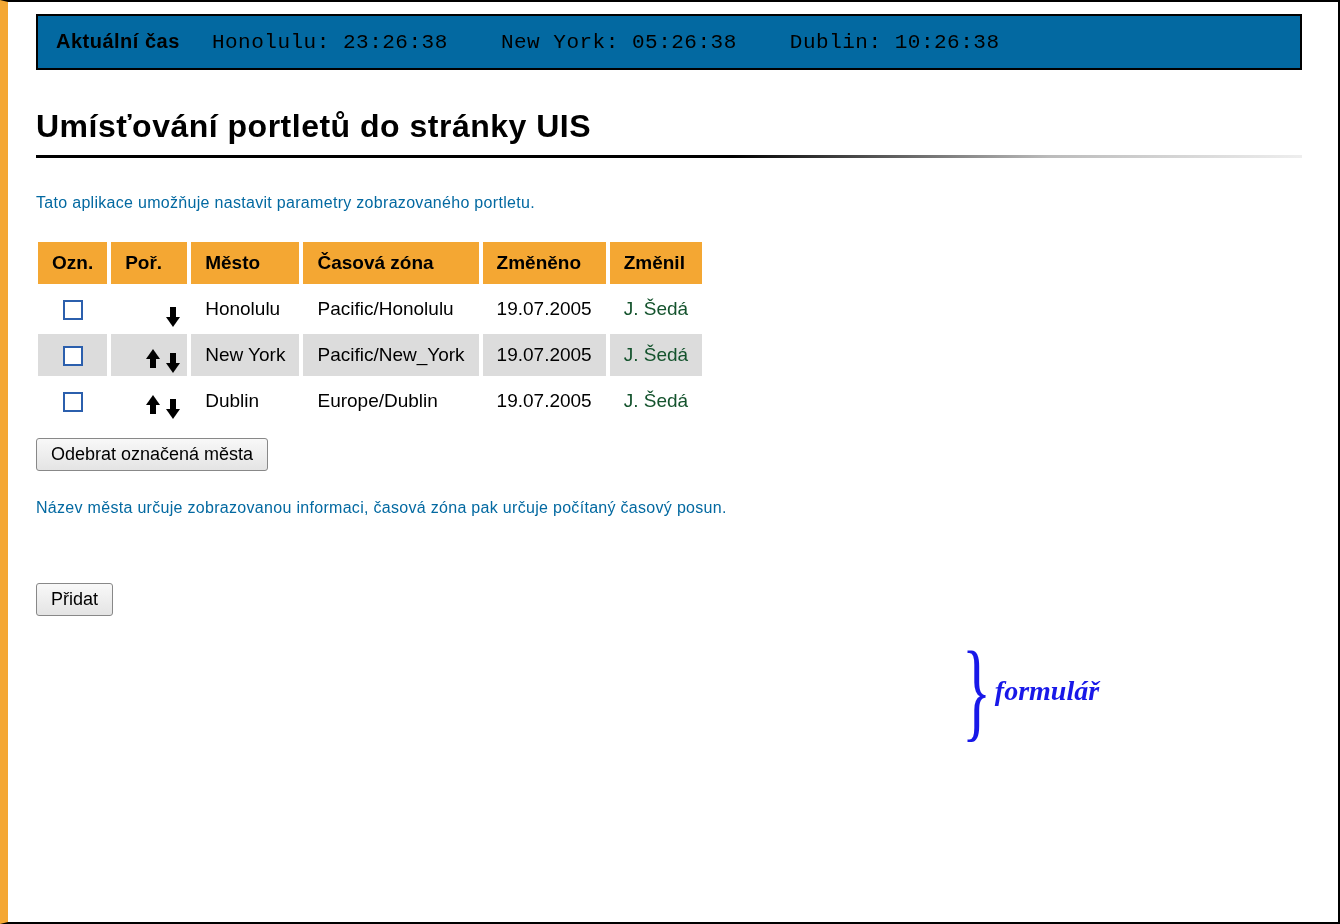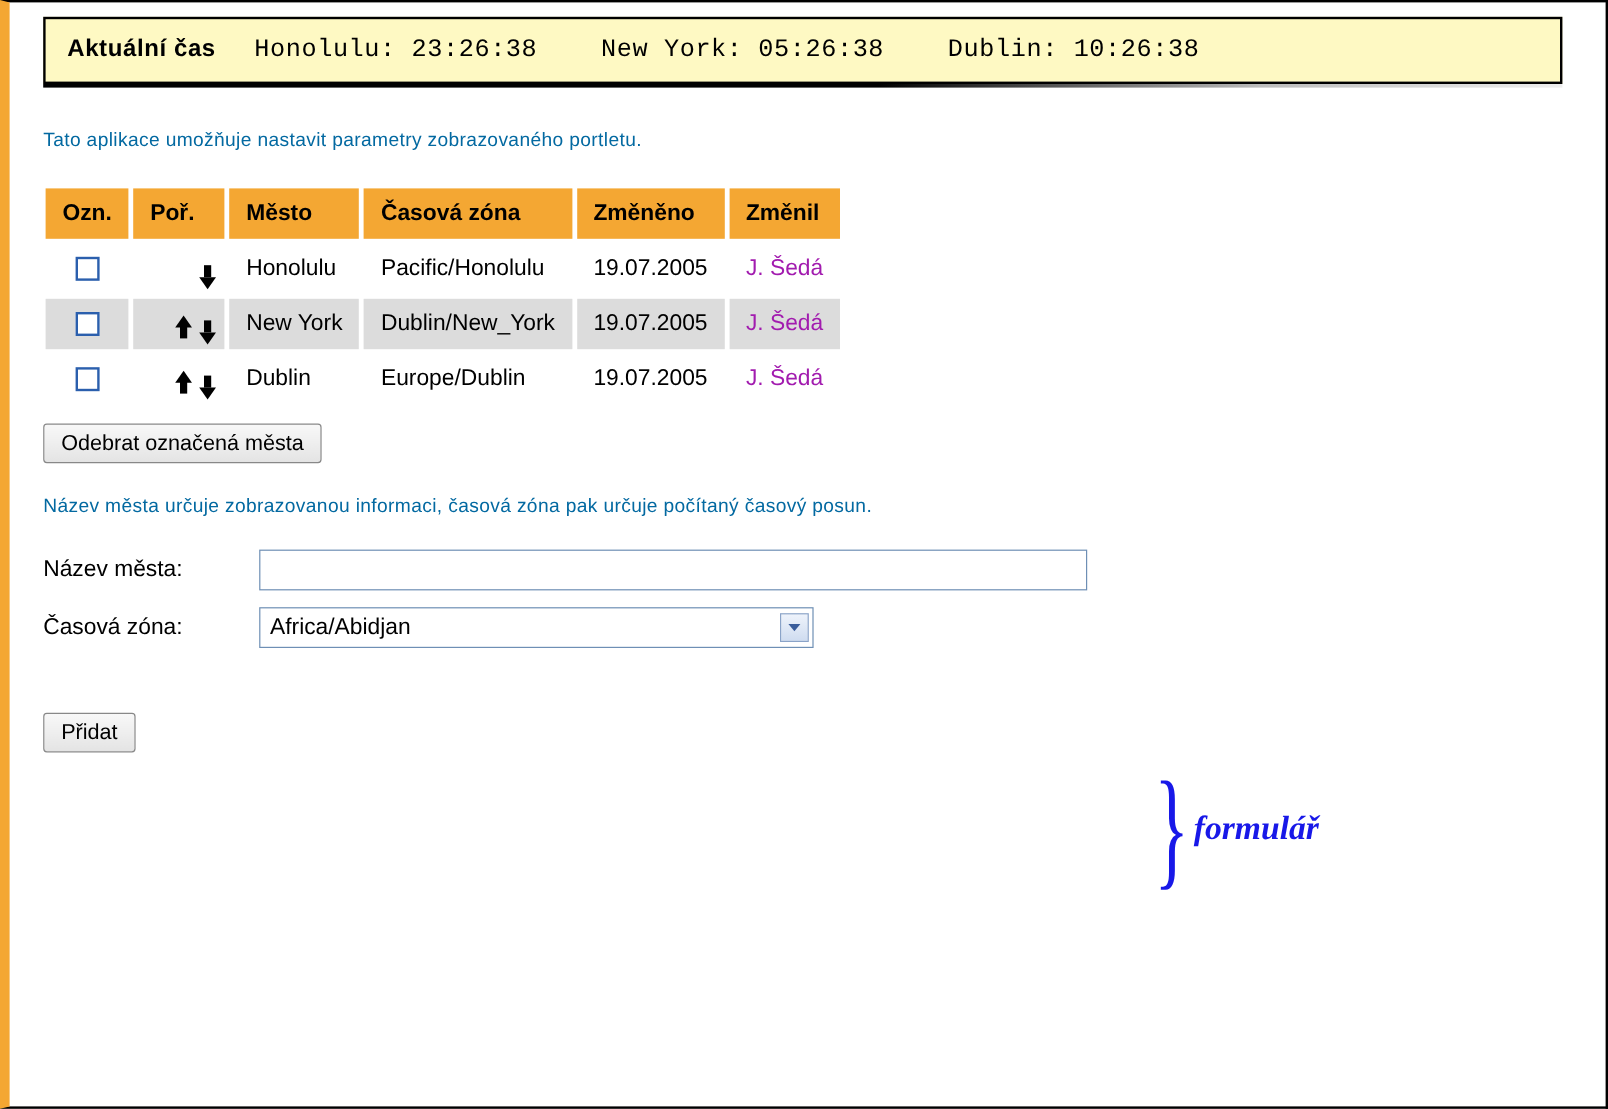--- a/index.html
+++ b/index.html
@@ -12,21 +12,21 @@
     }
     .page {
       border: 2px solid #000;
       border-left: 8px solid #F4A733;
       width: 1340px;
       height: 924px;
       position: relative;
       overflow: hidden;
     }
     .time-bar {
-      background: #fef9c3;
+      background: #0369a1;
       border: 2px solid #000;
       margin: 12px 36px 0 28px;
       padding: 14px 18px;
       font-size: 20px;
       letter-spacing: 0.5px;
     }
     .time-bar .label {
       font-weight: bold;
       margin-right: 26px;
     }
@@ -124,21 +124,21 @@
       top: -8px; left: -3px;
       width: 6px; height: 10px;
       background: #000;
     }
     .arrow-wrap {
       width: 16px; height: 22px;
       position: relative;
       display: inline-block;
     }
     .user-link {
-      color: #a21caf;
+      color: #14532d;
     }
     .btn {
       font-family: Verdana, sans-serif;
       font-size: 18px;
       padding: 5px 14px;
       background: linear-gradient(#f8f8f8,#e4e4e4);
       border: 1px solid #888;
       border-radius: 3px;
       cursor: pointer;
       margin-top: 12px;
@@ -224,20 +224,21 @@
     </span>
     <span class="clock">
       <span>New York</span>: <span>05:26:38</span>
     </span>
     <span class="clock">
       <span>Dublin</span>: <span>10:26:38</span>
     </span>
   </div>
 
   <div class="content">
+    <h1 class="title">Umísťování portletů do stránky UIS</h1>
     <div class="hr"></div>
 
     <p class="green-text">Tato aplikace umožňuje nastavit parametry zobrazovaného portletu.</p>
 
     <table class="data">
       <tbody>
           <tr>
         <th>Ozn.</th>
         <th>Poř.</th>
         <th>Město</th>
@@ -259,21 +260,21 @@
       </tr>
       <tr class="alt">
         <td style="text-align:center"><span class="chk"></span></td>
         <td style="text-align:right">
           <span class="arrows">
             <span class="arrow-wrap"><span class="arrow-up"></span></span>
             <span class="arrow-wrap"><span class="arrow-down"></span></span>
           </span>
         </td>
         <td>New York</td>
-        <td>Dublin/New_York</td>
+        <td>Pacific/New_York</td>
         <td>19.07.2005</td>
         <td class="user-link">J. Šedá</td>
       </tr>
       <tr>
         <td style="text-align:center"><span class="chk"></span></td>
         <td style="text-align:right">
           <span class="arrows">
             <span class="arrow-wrap"><span class="arrow-up"></span></span>
             <span class="arrow-wrap"><span class="arrow-down"></span></span>
           </span>
@@ -284,33 +285,20 @@
         <td class="user-link">J. Šedá</td>
       </tr>
     </tbody>
       </table>
 
     <button class="btn">Odebrat označená města</button>
 
     <div class="section-gap"></div>
     <p class="green-text">Název města určuje zobrazovanou informaci, časová zóna pak určuje počítaný časový posun.</p>
 
-    <div style="position:relative;">
-      <div class="form-row">
-        <span class="form-label">Název města:</span>
-        <input class="text-input" type="text" value="" style="">
-      </div>
-      <div class="form-row">
-        <span class="form-label">Časová zóna:</span>
-        <div class="select-wrap">
-          <span>Africa/Abidjan</span>
-          <span class="select-btn"></span>
-        </div>
-      </div>
-    </div>
 
     <div class="section-gap"></div>
 
     <button class="btn">Přidat</button>
   </div>
 
   <div class="brace-annot">
     <span class="brace">}</span>
     <span class="annot-text">
       <span>formulář</span><br>

